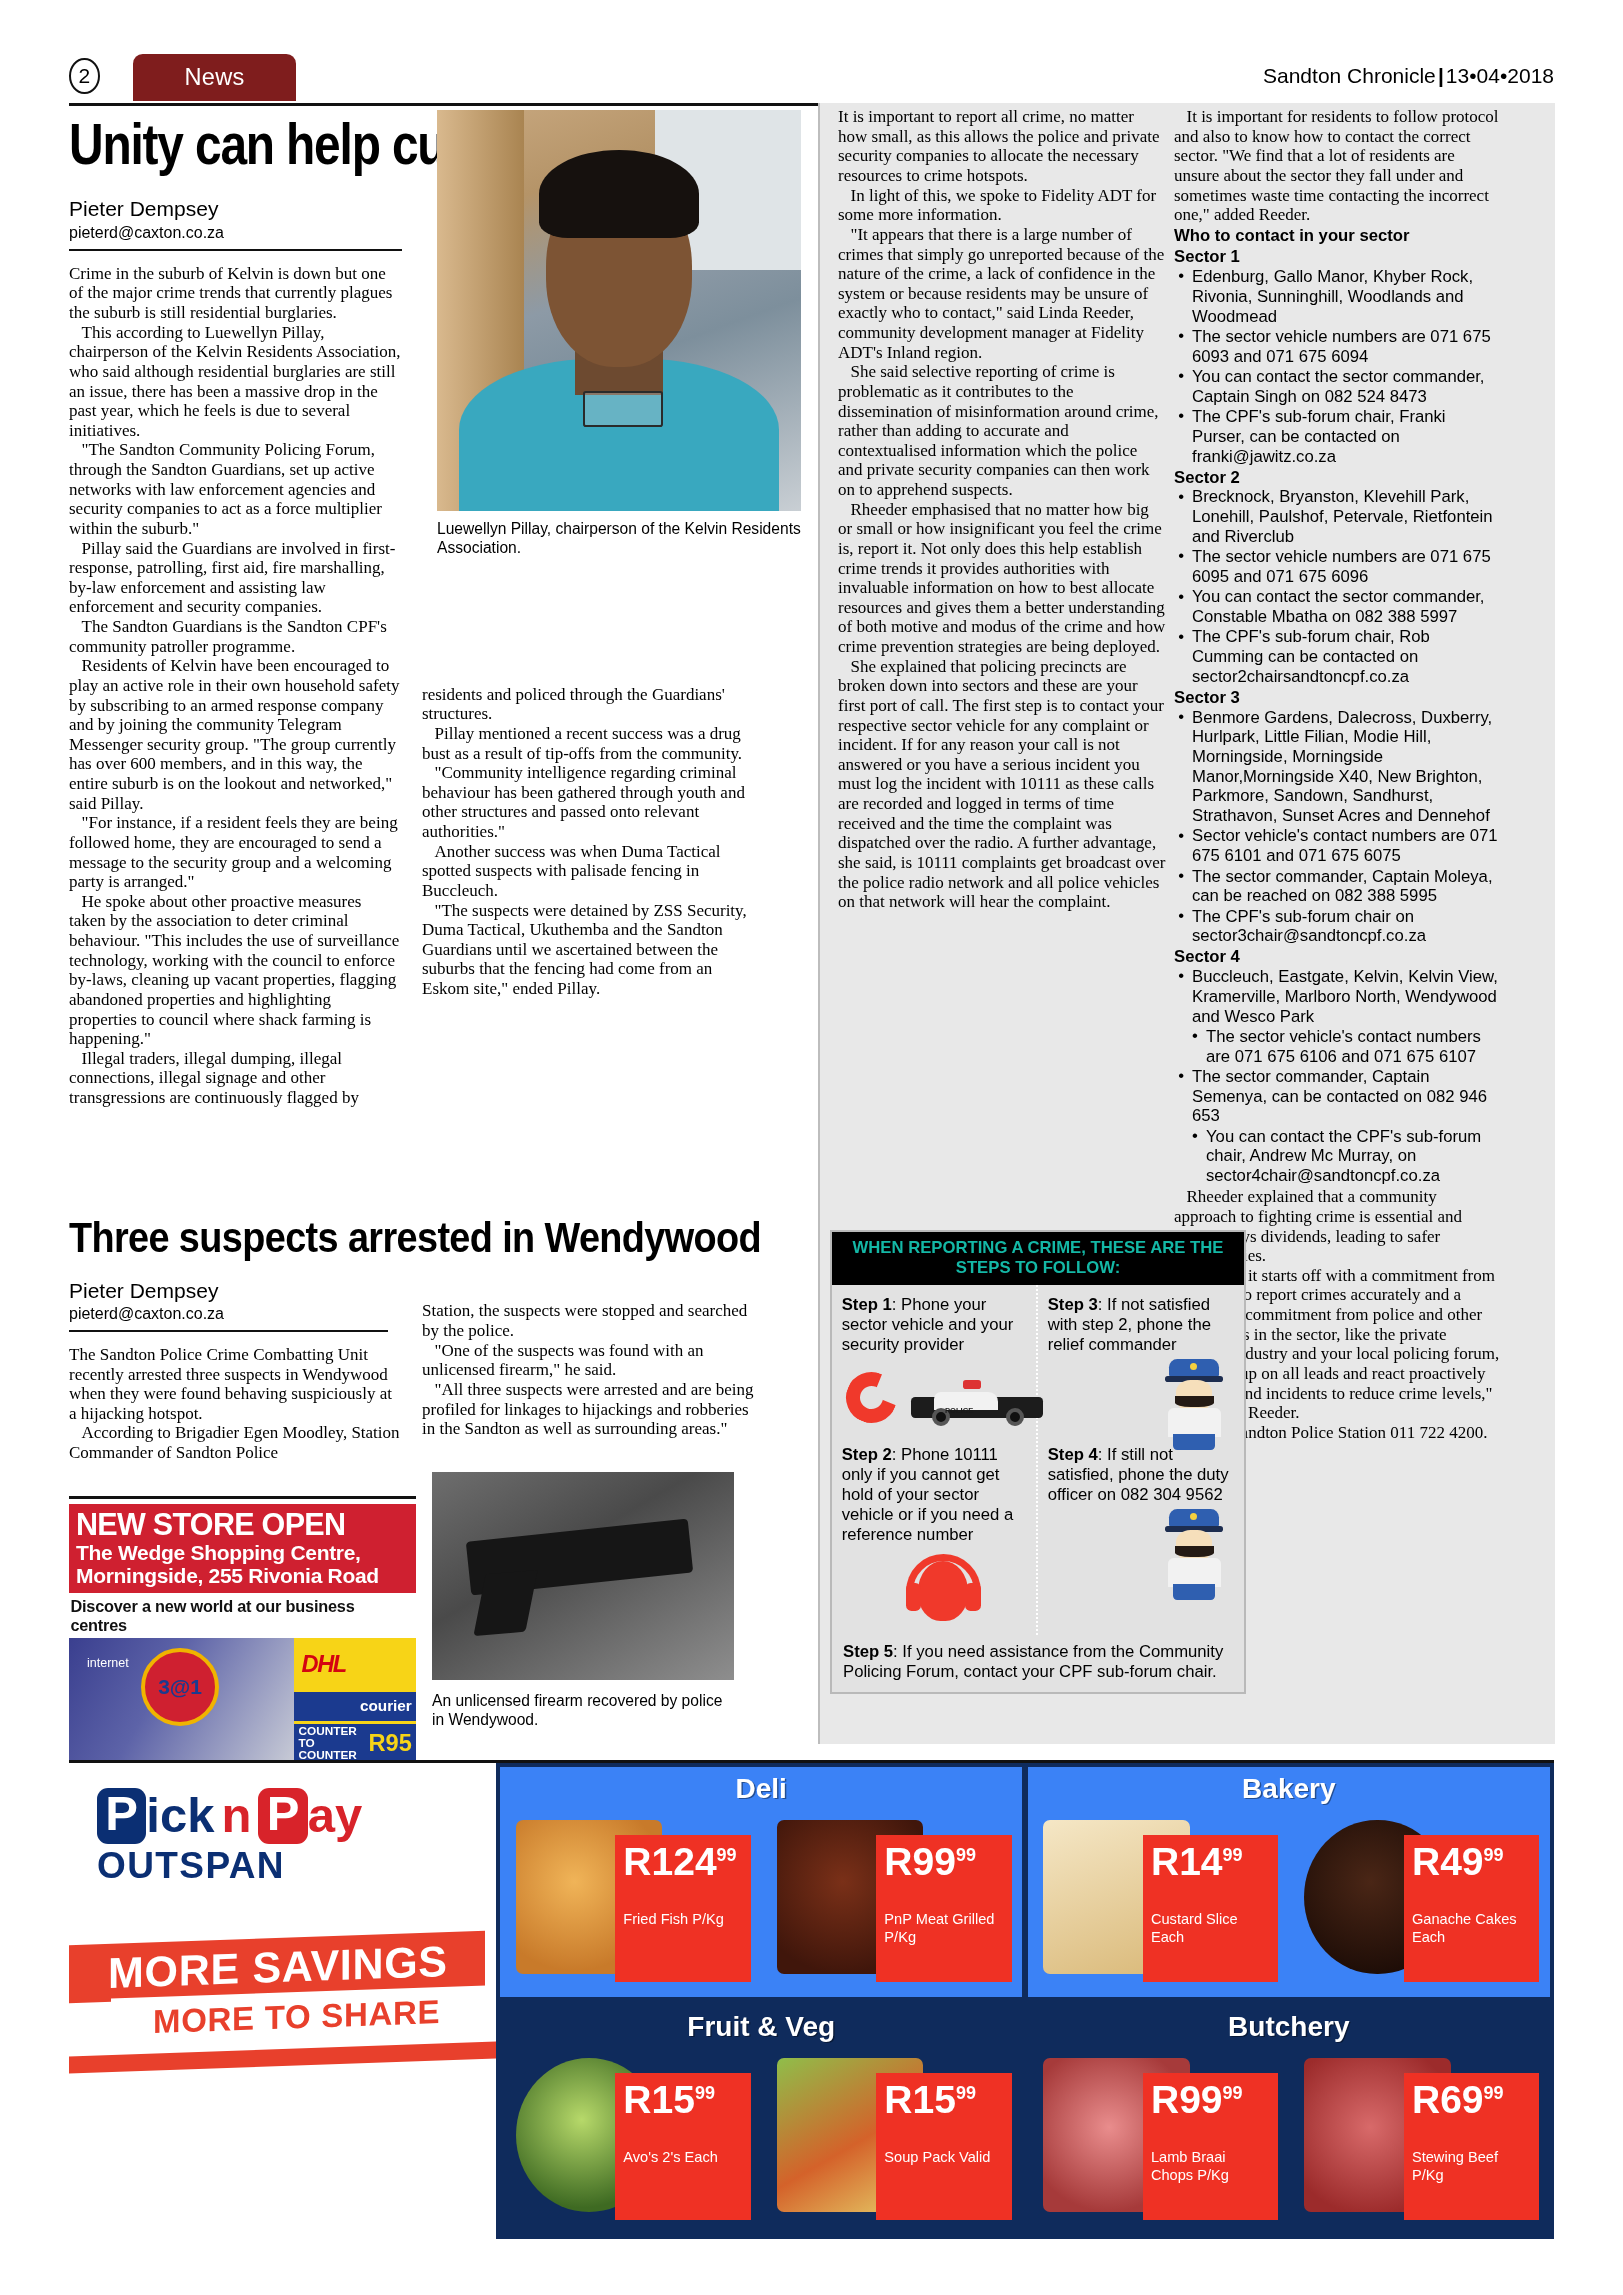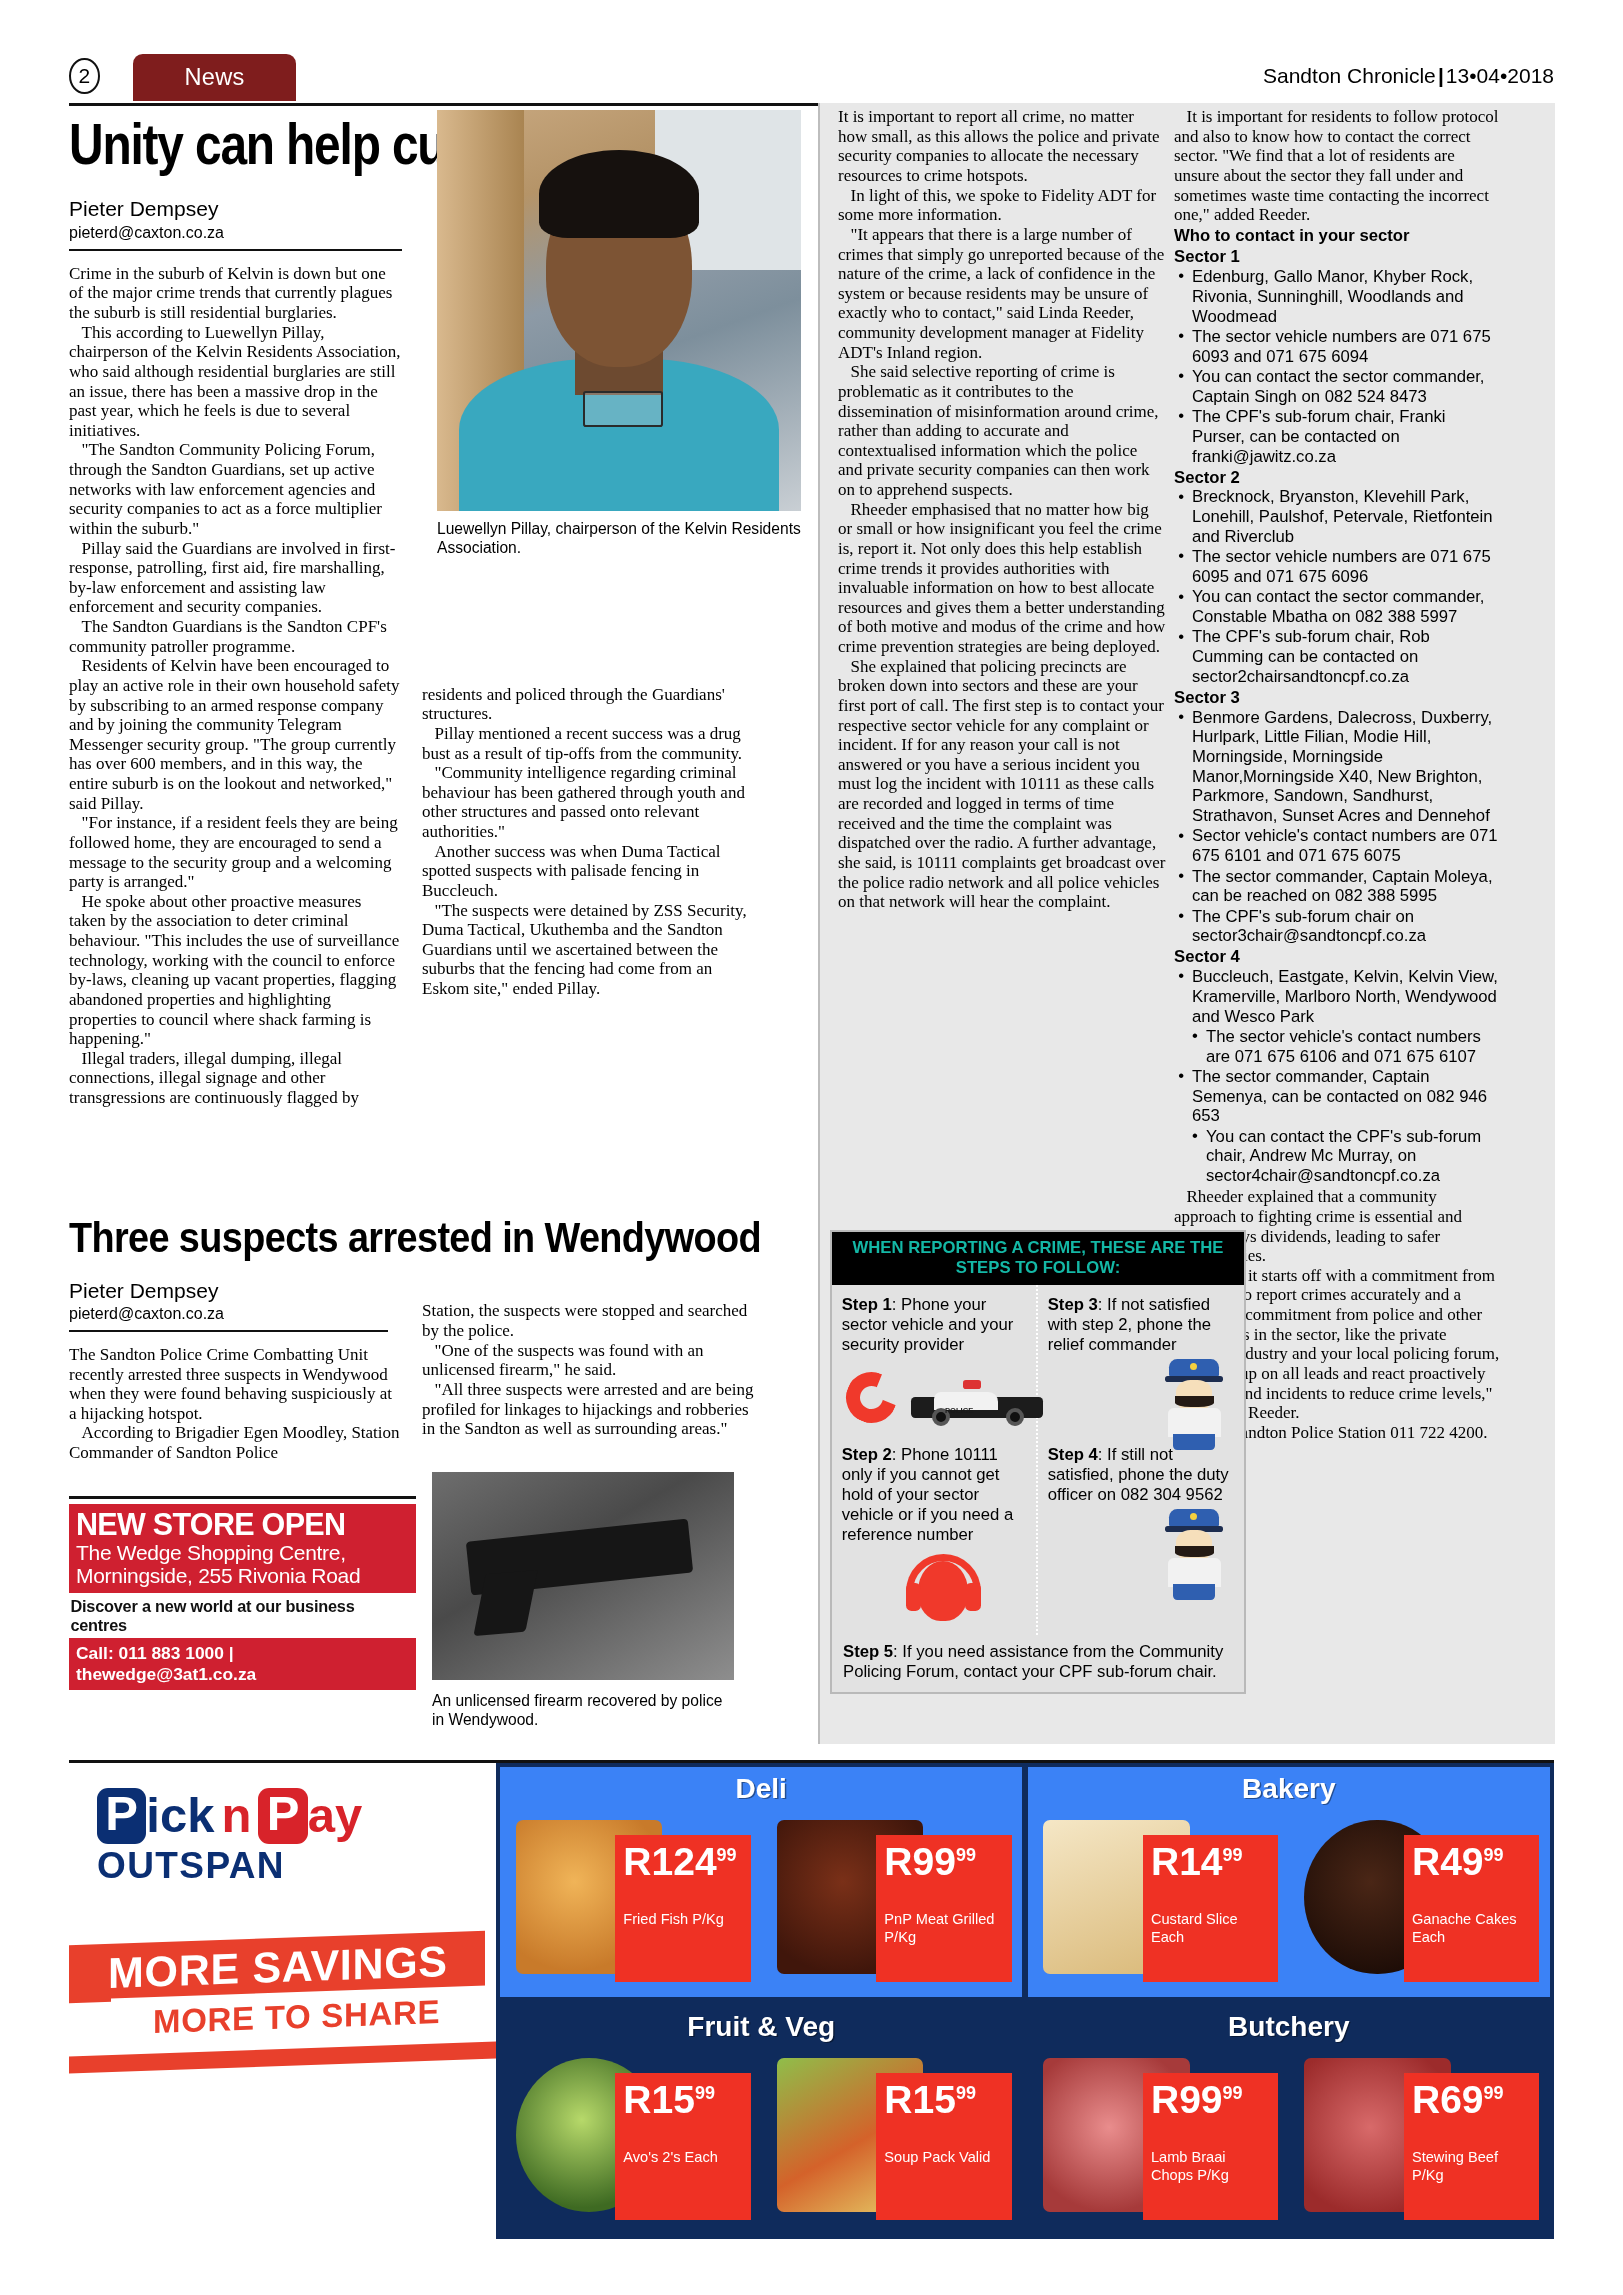--- a/index.html
+++ b/index.html
@@ -118,21 +118,21 @@
 
   
   .ad-3at1 { position: absolute; left: 69px; top: 1496px; width: 347px; }
   .ad-3at1 .toprule { height: 2.8px; background: #111; margin-bottom: 5.6px; }
   .ad-red-band { background: #cf2030; padding: 4.2px 7px 6.2px 7px; }
   .ad-l1 {
     font-family:"Liberation Sans",sans-serif; font-weight:bold; color:#fff;
     font-size: 30.5px; line-height:1; letter-spacing:-0.7px;
   }
   .ad-l2 {
-    font-family:"Liberation Sans",sans-serif; font-weight:normal; color:#fff;
+    font-family:"Liberation Sans",sans-serif; font-weight:bold; color:#fff;
     font-size: 21px; line-height:1.08; margin-top:2.8px; letter-spacing:-0.3px;
   }
   .ad-sub {
     font-family:"Liberation Sans",sans-serif; font-weight:bold; color:#111;
     font-size: 16.3px; padding: 3.5px 1.4px; letter-spacing:-0.2px;
   }
   .ad-img { height: 125px; display:flex; }
   .ad-img .pane1 { flex: 1.85; background: linear-gradient(120deg,#3a3f8f 0%,#5d63a8 40%,#c8cbd6 100%); position:relative; }
   .ad-img .pane2 { flex: 1; background: #f7d417; position:relative; }
   .badge3at1 {
@@ -436,20 +436,38 @@
   </div>
   <div class="gun-cap">An unlicensed firearm recovered by police in Wendywood.</div>
 
   <div class="ad-3at1">
     <div class="toprule"></div>
     <div class="ad-red-band">
       <div class="ad-l1">NEW STORE OPEN</div>
       <div class="ad-l2">The Wedge Shopping Centre, Morningside, 255 Rivonia Road</div>
     </div>
     <div class="ad-sub">Discover a new world at our business centres</div>
+    <div class="ad-img">
+      <div class="pane1">
+        <div style="position:absolute;left:8%;top:14%;font-family:'Liberation Sans',sans-serif;color:#fff;font-size:12.5px;">internet</div>
+        <div class="badge3at1">
+          <span>3@1</span>
+        </div>
+      </div>
+      <div class="pane2">
+        <div class="dhl">DHL</div>
+        <div class="courierbar">
+          <span>courier</span>
+        </div>
+        <div class="c2c">
+          <div class="lbl">COUNTER TO COUNTER</div>
+          <div class="price">R95</div>
+        </div>
+      </div>
+    </div>
     <div class="ad-call">Call: 011 883 1000 | thewedge@3at1.co.za</div>
   </div>
 
   <div class="panel">
     <div class="panel-cols">
       <div class="pcol">
         <div class="pbody">
           <p class="first">It is important to report all crime, no matter how small, as this allows the police and private security companies to allocate the necessary resources to crime hotspots.</p>
           <p>In light of this, we spoke to Fidelity ADT for some more information.</p>
           <p>"It appears that there is a large number of crimes that simply go unreported because of the nature of the crime, a lack of confidence in the system or because residents may be unsure of exactly who to contact," said Linda Reeder, community development manager at Fidelity ADT's Inland region.</p>

